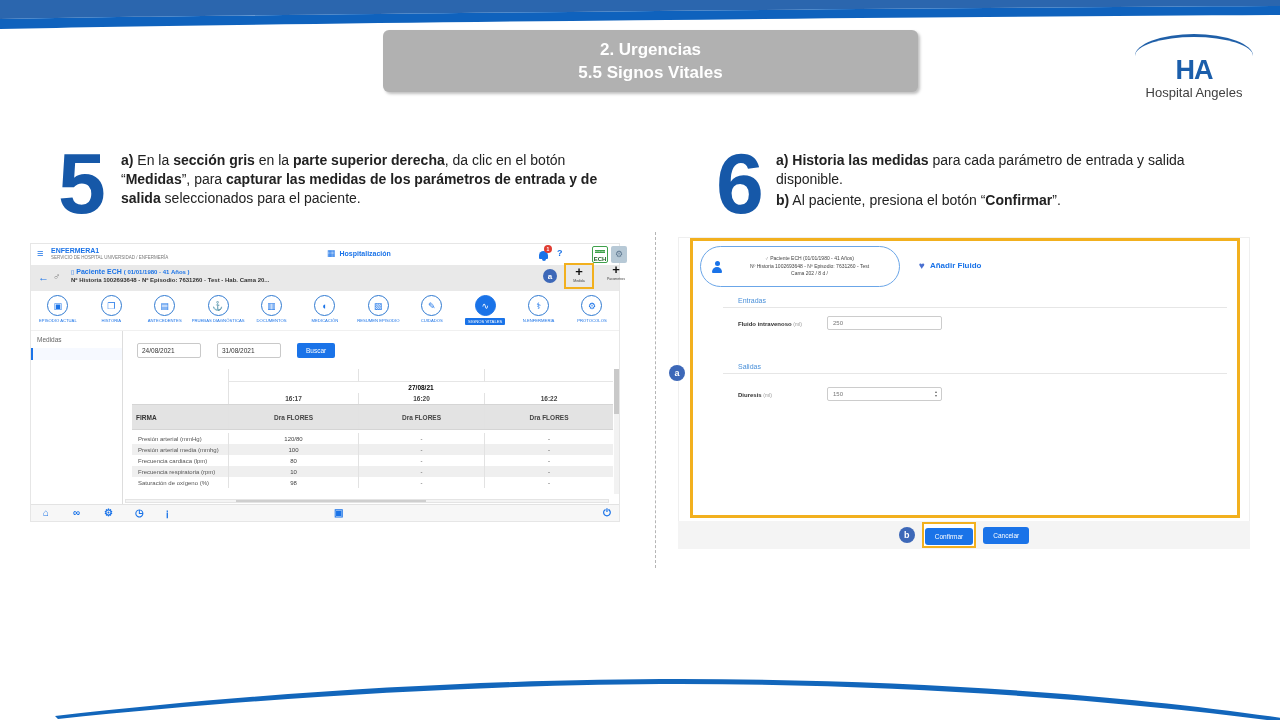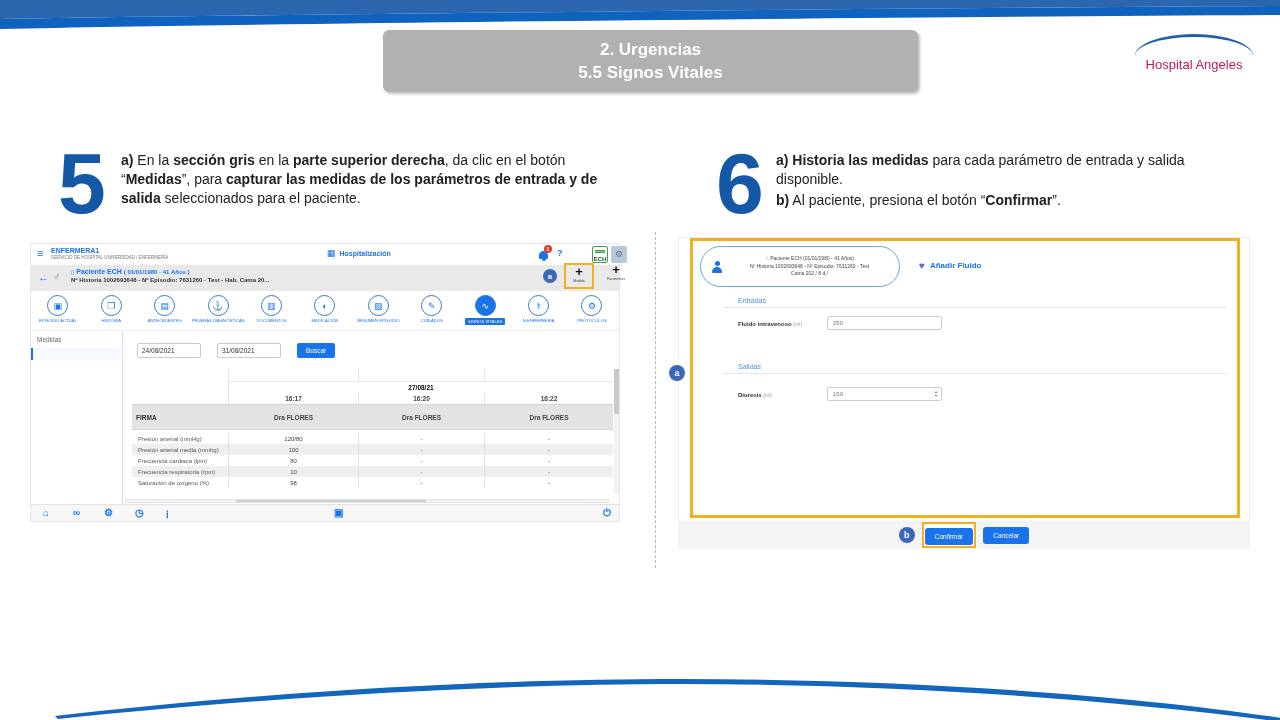--- a/index.html
+++ b/index.html
@@ -12,21 +12,21 @@
 
   
   .title-box { position:absolute; left:383px; top:30px; width:535px; height:62px;
     background:#b1b1b1; border-radius:6px; box-shadow:2px 2px 3px rgba(0,0,0,.25);
     display:flex; flex-direction:column; align-items:center; justify-content:center;
     color:#fff; font-weight:bold; font-size:17px; line-height:23px; }
   .logo { position:absolute; left:1128px; top:34px; width:132px; text-align:center; }
   .logo-arc { width:118px; height:22px; margin:0 auto; border-top:3px solid #1f5fa8;
     border-radius:50% 50% 0 0 / 100% 100% 0 0; }
   .logo-abbr { font-size:27px; font-weight:bold; color:#1b5eab; letter-spacing:-1px; line-height:28px; }
-  .logo-name { font-size:13px; color:#be185d; margin-top:1px; }
+  .logo-name { font-size:13px; color:#404040; margin-top:1px; }
 
   
   .step-num { position:absolute; color:#1658a8; font-size:86px; font-weight:bold; line-height:86px; }
   .step-text { position:absolute; font-size:14px; line-height:19px; color:#222; }
   .step-text p + p { margin-top:2px; }
 
   .divider { position:absolute; left:655px; top:232px; height:336px; border-left:1px dashed #b5b5b5; }
 
   
   .marker { position:absolute; width:16px; height:16px; border-radius:50%; background:#3d68b8;
@@ -159,20 +159,21 @@
     <path d="M0,0 H1280 V6 C900,8 300,14 0,19 Z" fill="#2b66ae"></path>
     <path d="M0,19 C300,14 900,8 1280,6 V15 C900,17 300,23 0,29 Z" fill="#0f62bd"></path>
   </svg>
 
   <div class="title-box">
     <div>2. Urgencias</div>
     <div>5.5 Signos Vitales</div>
   </div>
   <div class="logo">
     <div class="logo-arc"></div>
+    <div class="logo-abbr">HA</div>
     <div class="logo-name">Hospital Angeles</div>
   </div>
 
   <div class="step-num" style="left:58px; top:140px;">5</div>
   <div class="step-text" style="left:121px; top:151px; width:502px;"><span style="font-weight: bold;">a)</span><span> En la </span><span style="font-weight: bold;">sección gris</span><span> en la </span><span style="font-weight: bold;">parte superior derecha</span><span>, da clic en el botón “</span><span style="font-weight: bold;">Medidas</span><span>”, para </span><span style="font-weight: bold;">capturar las medidas de los parámetros de entrada y de salida</span><span> seleccionados para el paciente.</span></div>
 
   <div class="step-num" style="left:716px; top:140px;">6</div>
   <div class="step-text" style="left:776px; top:151px; width:445px;">
     <p><span style="font-weight: bold;">a) Historia las medidas</span><span> para cada parámetro de entrada y salida disponible.</span></p>
     <p><span style="font-weight: bold;">b)</span><span> Al paciente, presiona el botón “</span><span style="font-weight: bold;">Confirmar</span><span>”.</span></p>

